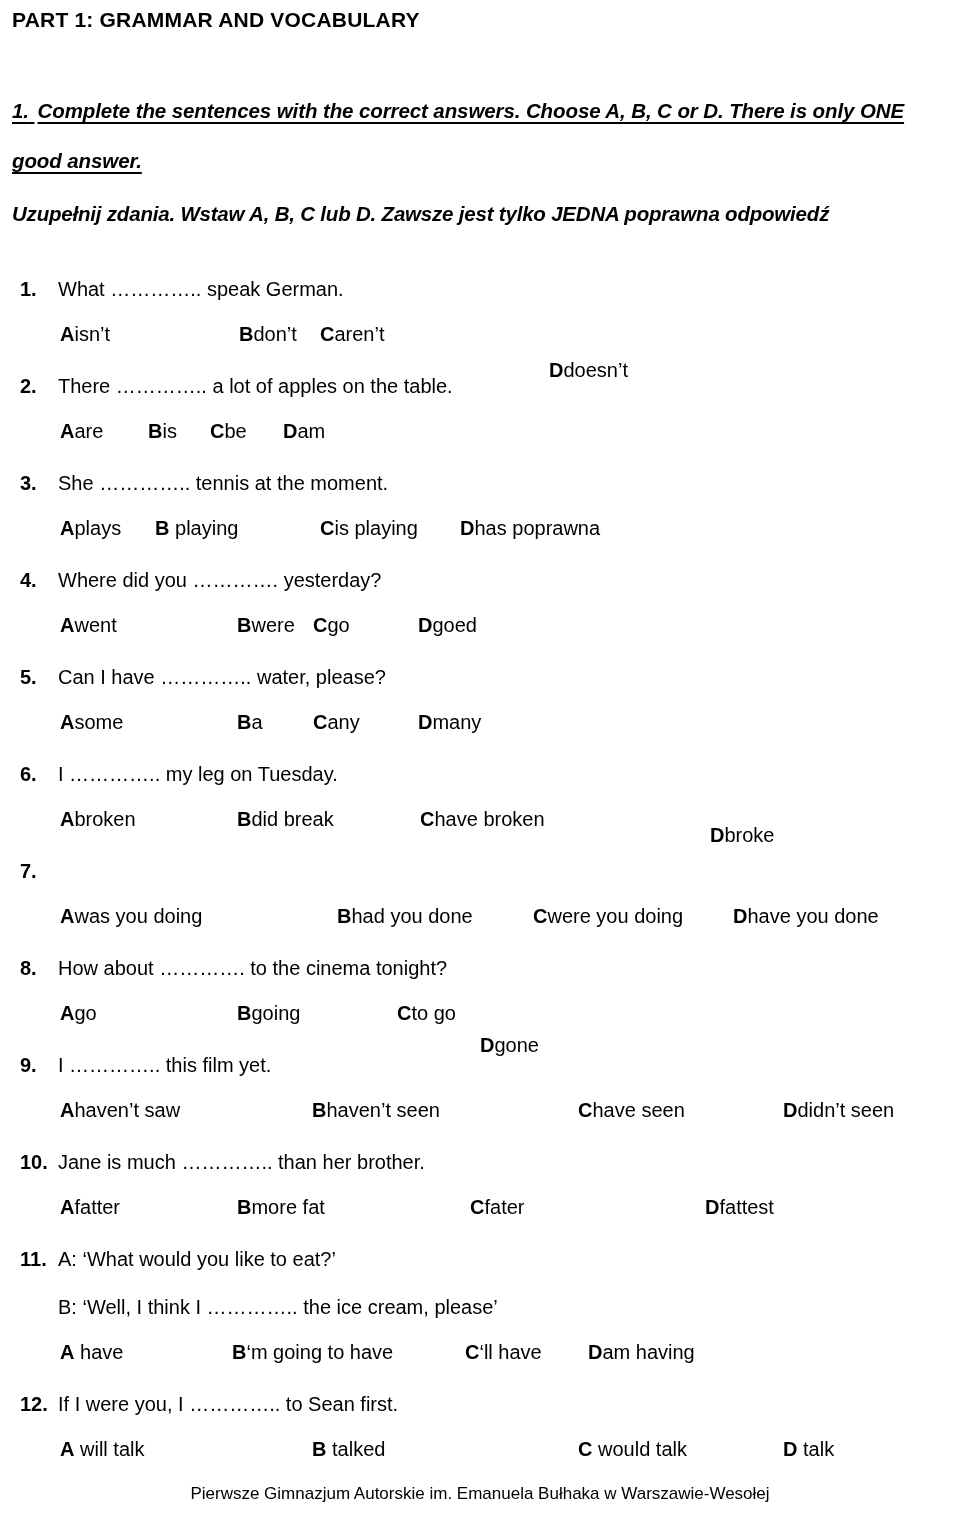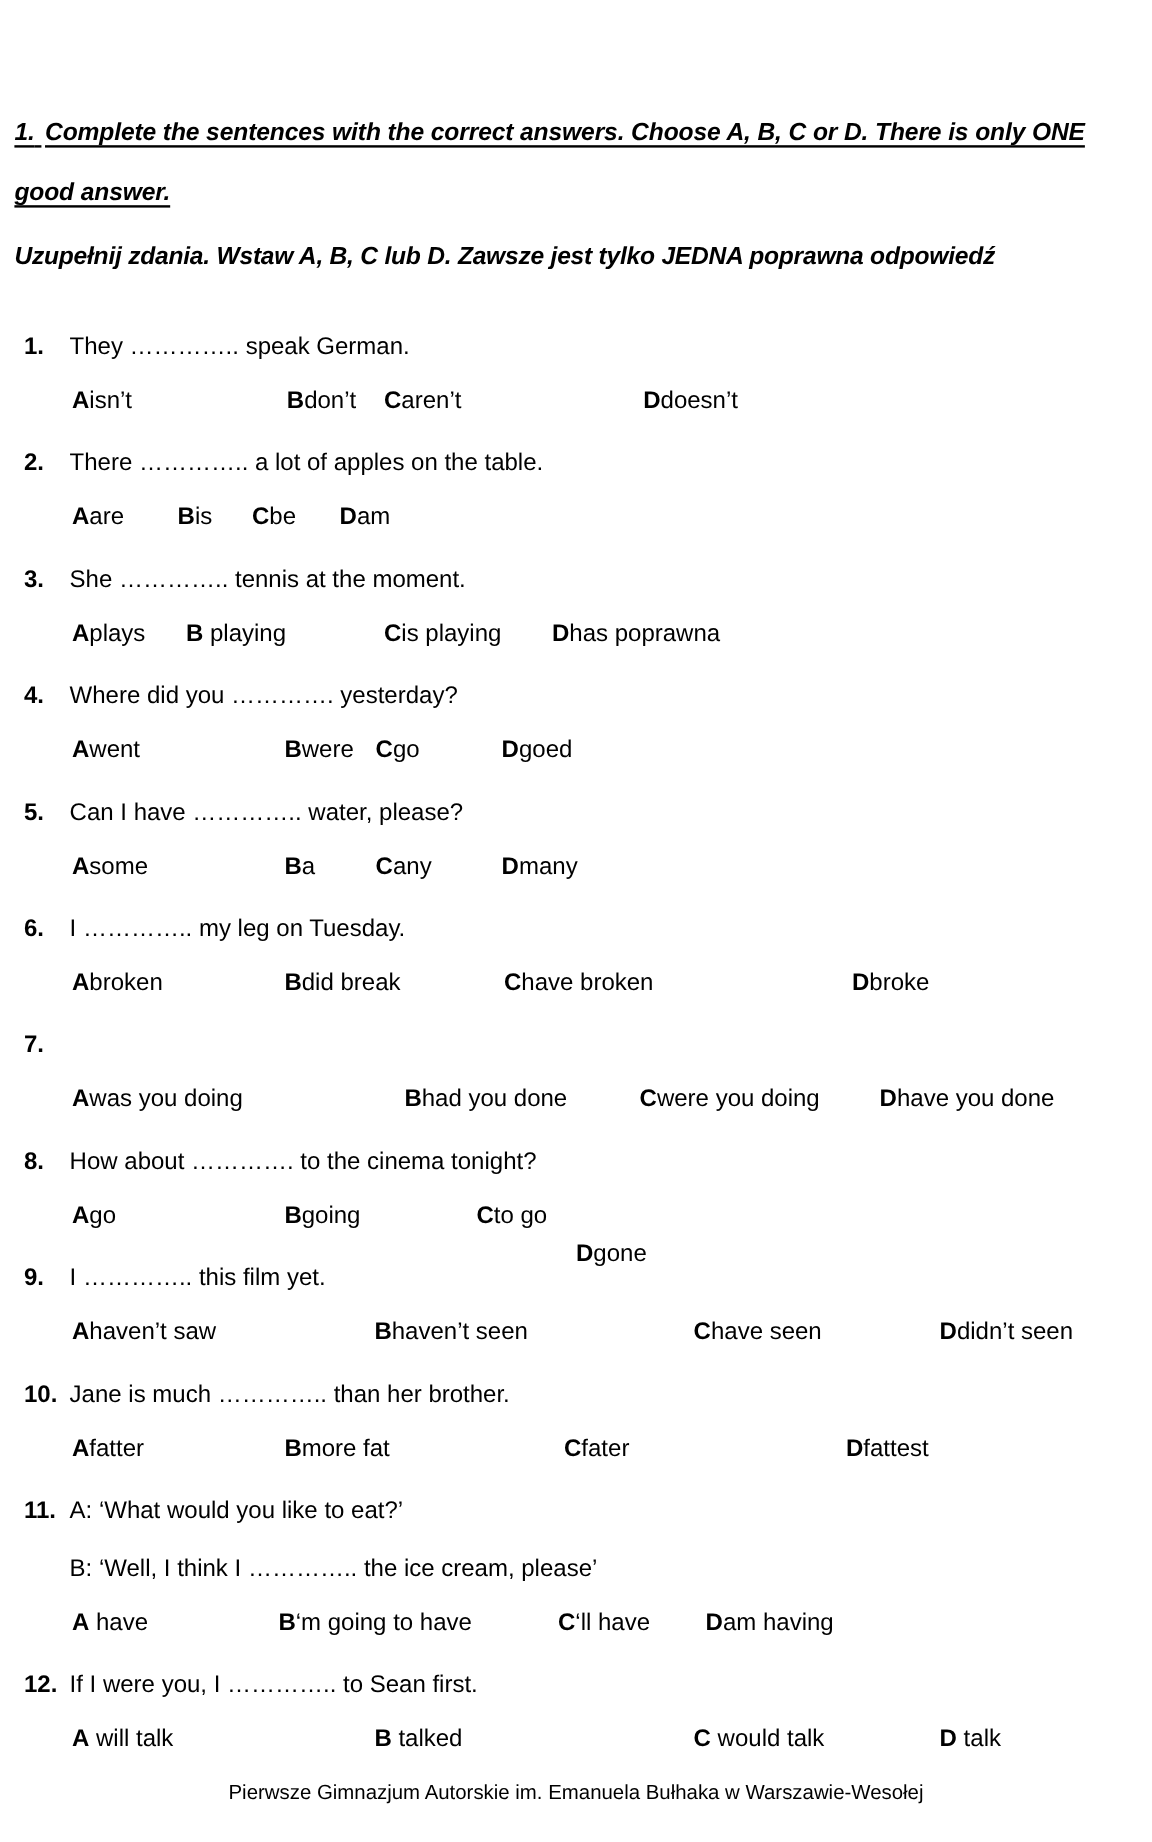--- a/index.html
+++ b/index.html
@@ -130,41 +130,42 @@
     font-size: 17px;
     line-height: 27px;
   }
   .footer div { white-space: nowrap; }
 </style>
 </head>
 <body>
 
 <div class="page">
 
+  <div class="part-title">PART 1: GRAMMAR AND VOCABULARY</div>
 
   <div class="instructions">
     <span class="instr-en">
       <span>1.</span>
       <span class="sp-after">Complete the sentences with the correct answers. Choose A, B, C or D. There is only ONE good answer.</span>
     </span>
     <span class="instr-pl">Uzupełnij zdania. Wstaw A, B, C lub D.  Zawsze jest tylko JEDNA poprawna odpowiedź</span>
   </div>
 
   <div class="questions">
       <div class="q-block">
         <div class="q-line">
           <span class="q-num">1.</span>
-          <span class="q-text">They ………….. speak German.</span>
+          <span class="q-text">What ………….. speak German.</span>
         </div>
         <div class="gap-q"></div>
         <div class="a-row">
           <span class="a-opt" style="left: 60px;"><b>A</b><span>isn’t</span></span>
           <span class="a-opt" style="left: 239px;"><b>B</b><span>don’t</span></span>
           <span class="a-opt" style="left: 320px;"><b>C</b><span>aren’t</span></span>
-          <span class="a-opt" style="left: 536px;"><b>D</b><span>doesn’t</span></span>
+          <span class="a-opt" style="left: 549px; margin-top: 36px;"><b>D</b><span>doesn’t</span></span>
         </div>
         <div class="gap-a"></div>
       </div>
       <div class="q-block">
         <div class="q-line">
           <span class="q-num">2.</span>
           <span class="q-text">There ………….. a lot of apples on the table.</span>
         </div>
         <div class="gap-q"></div>
         <div class="a-row">
@@ -220,21 +221,21 @@
       <div class="q-block">
         <div class="q-line">
           <span class="q-num">6.</span>
           <span class="q-text">I ………….. my leg on Tuesday.</span>
         </div>
         <div class="gap-q"></div>
         <div class="a-row">
           <span class="a-opt" style="left: 60px;"><b>A</b><span>broken</span></span>
           <span class="a-opt" style="left: 237px;"><b>B</b><span>did break</span></span>
           <span class="a-opt" style="left: 420px;"><b>C</b><span>have broken</span></span>
-          <span class="a-opt" style="left: 710px;"><b>D</b><span>broke</span></span>
+          <span class="a-opt" style="left: 710px; margin-top: 16px;"><b>D</b><span>broke</span></span>
         </div>
         <div class="gap-a"></div>
       </div>
       <div class="q-block">
         <div class="q-line">
           <span class="q-num">7.</span>
         </div>
         <div class="gap-q"></div>
         <div class="a-row">
           <span class="a-opt" style="left: 60px;"><b>A</b><span>was you doing</span></span>

